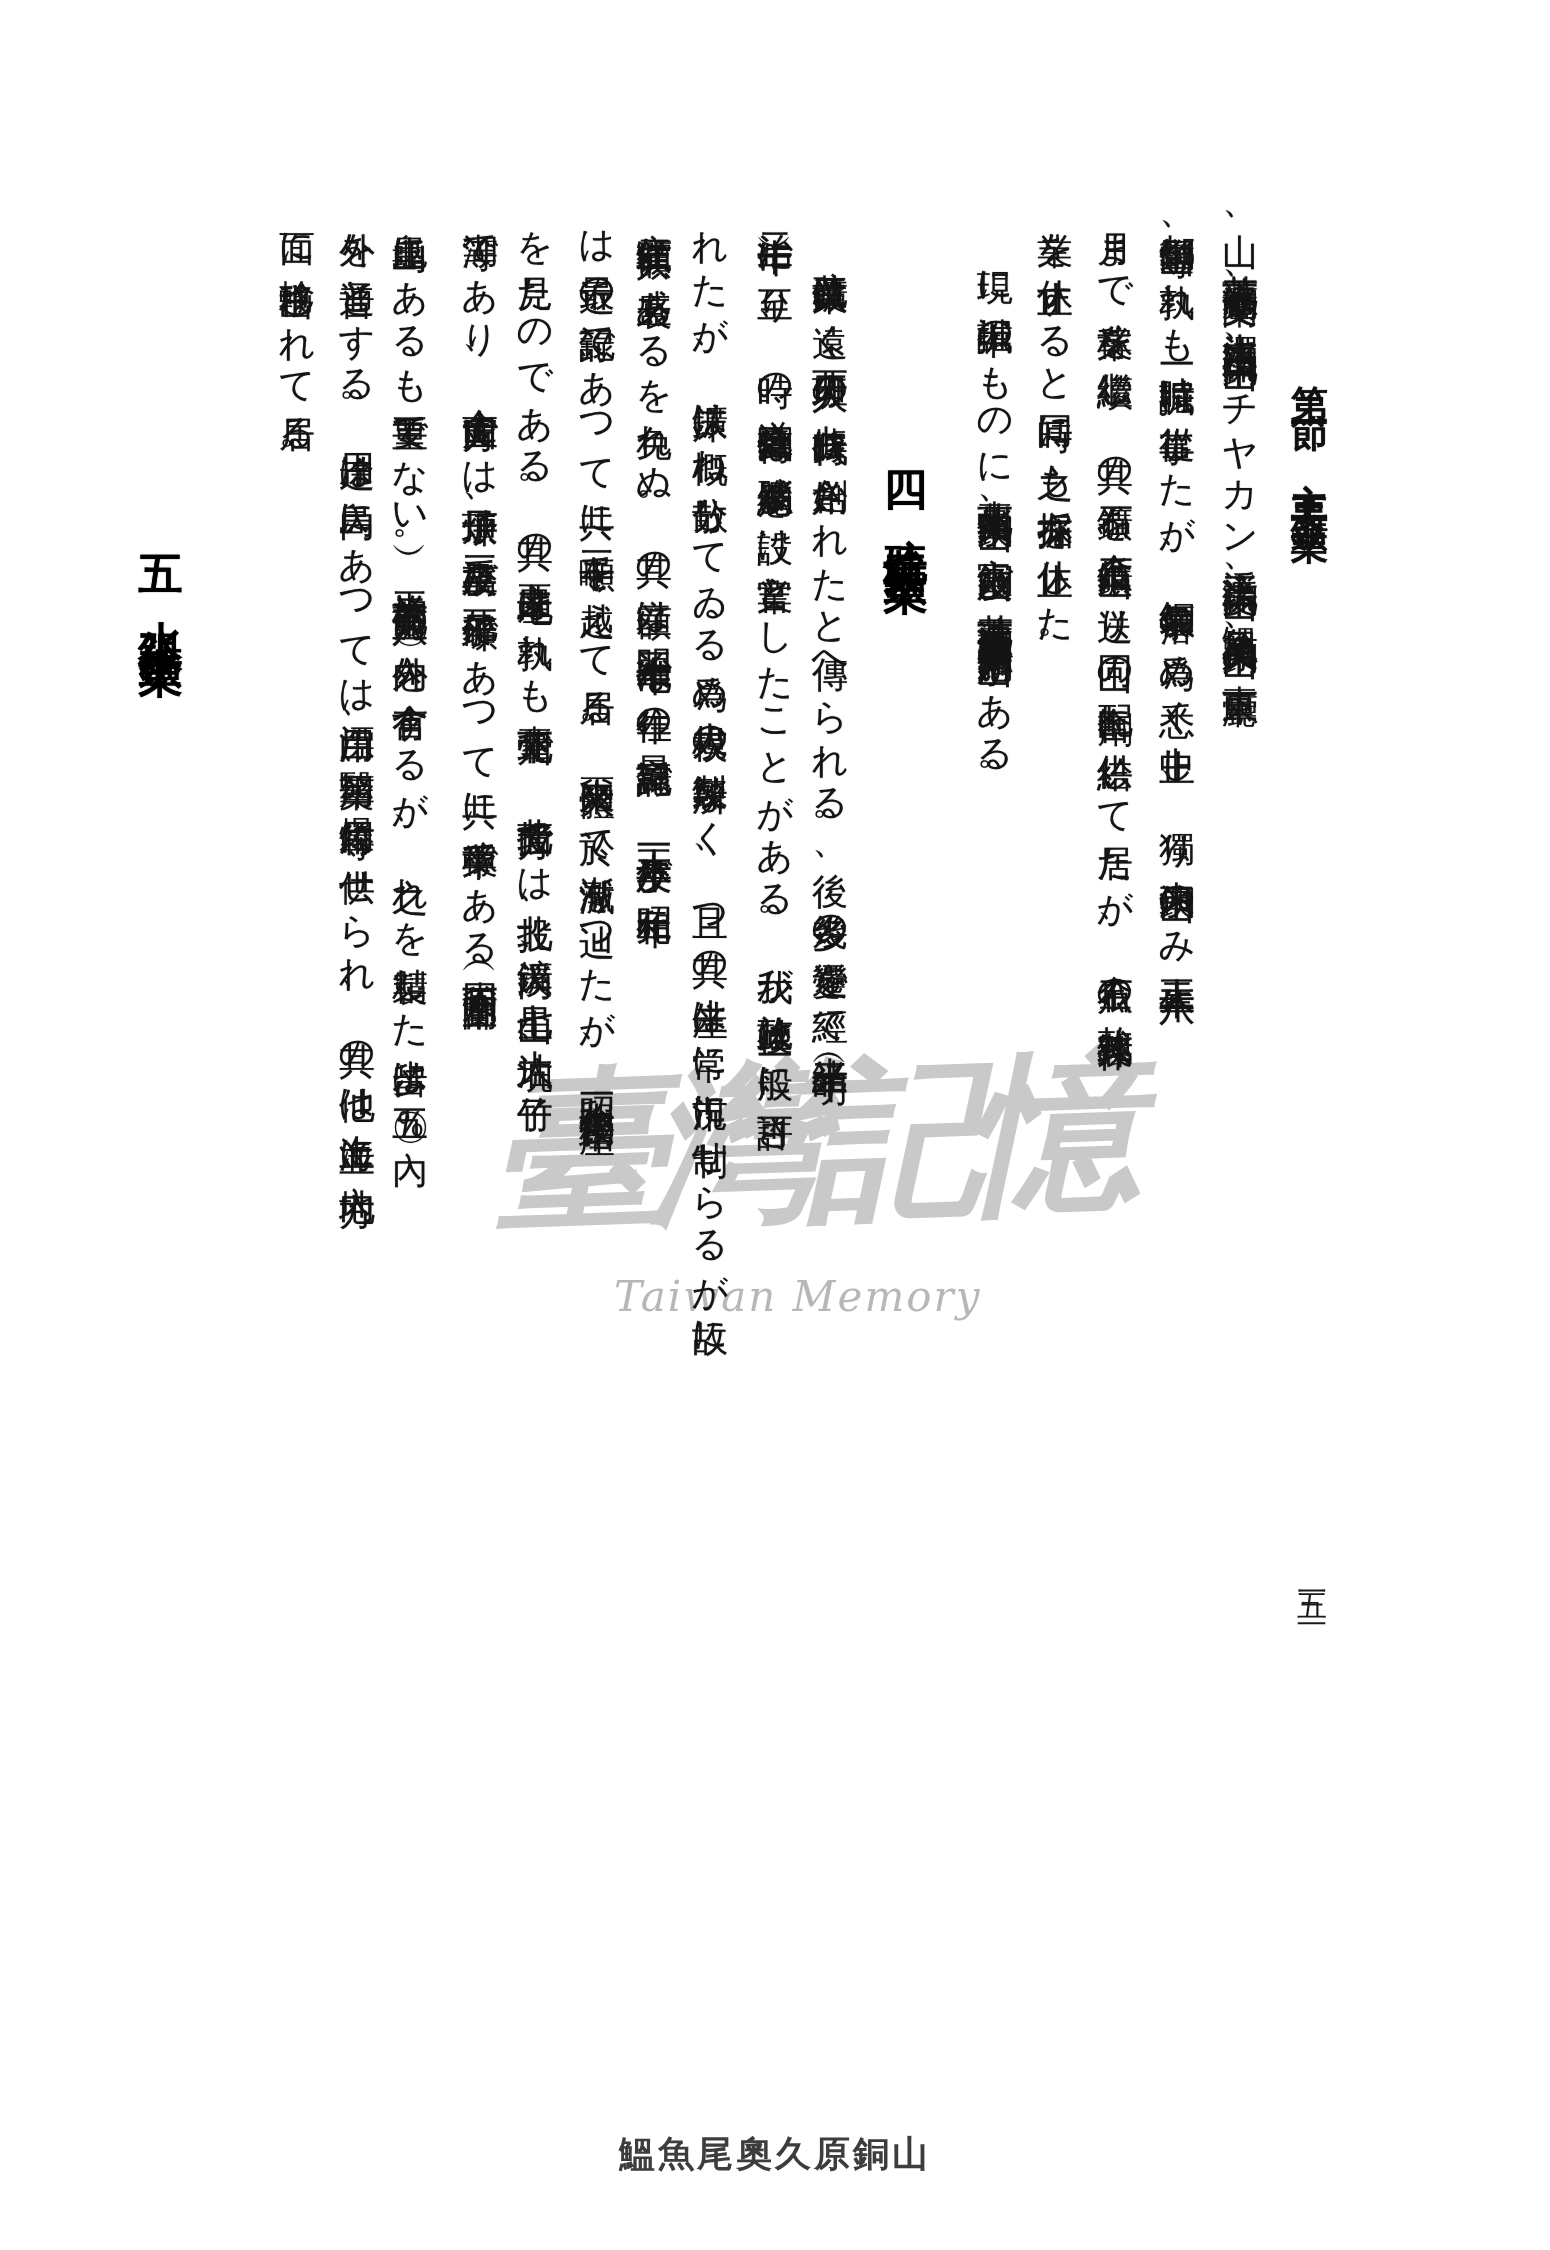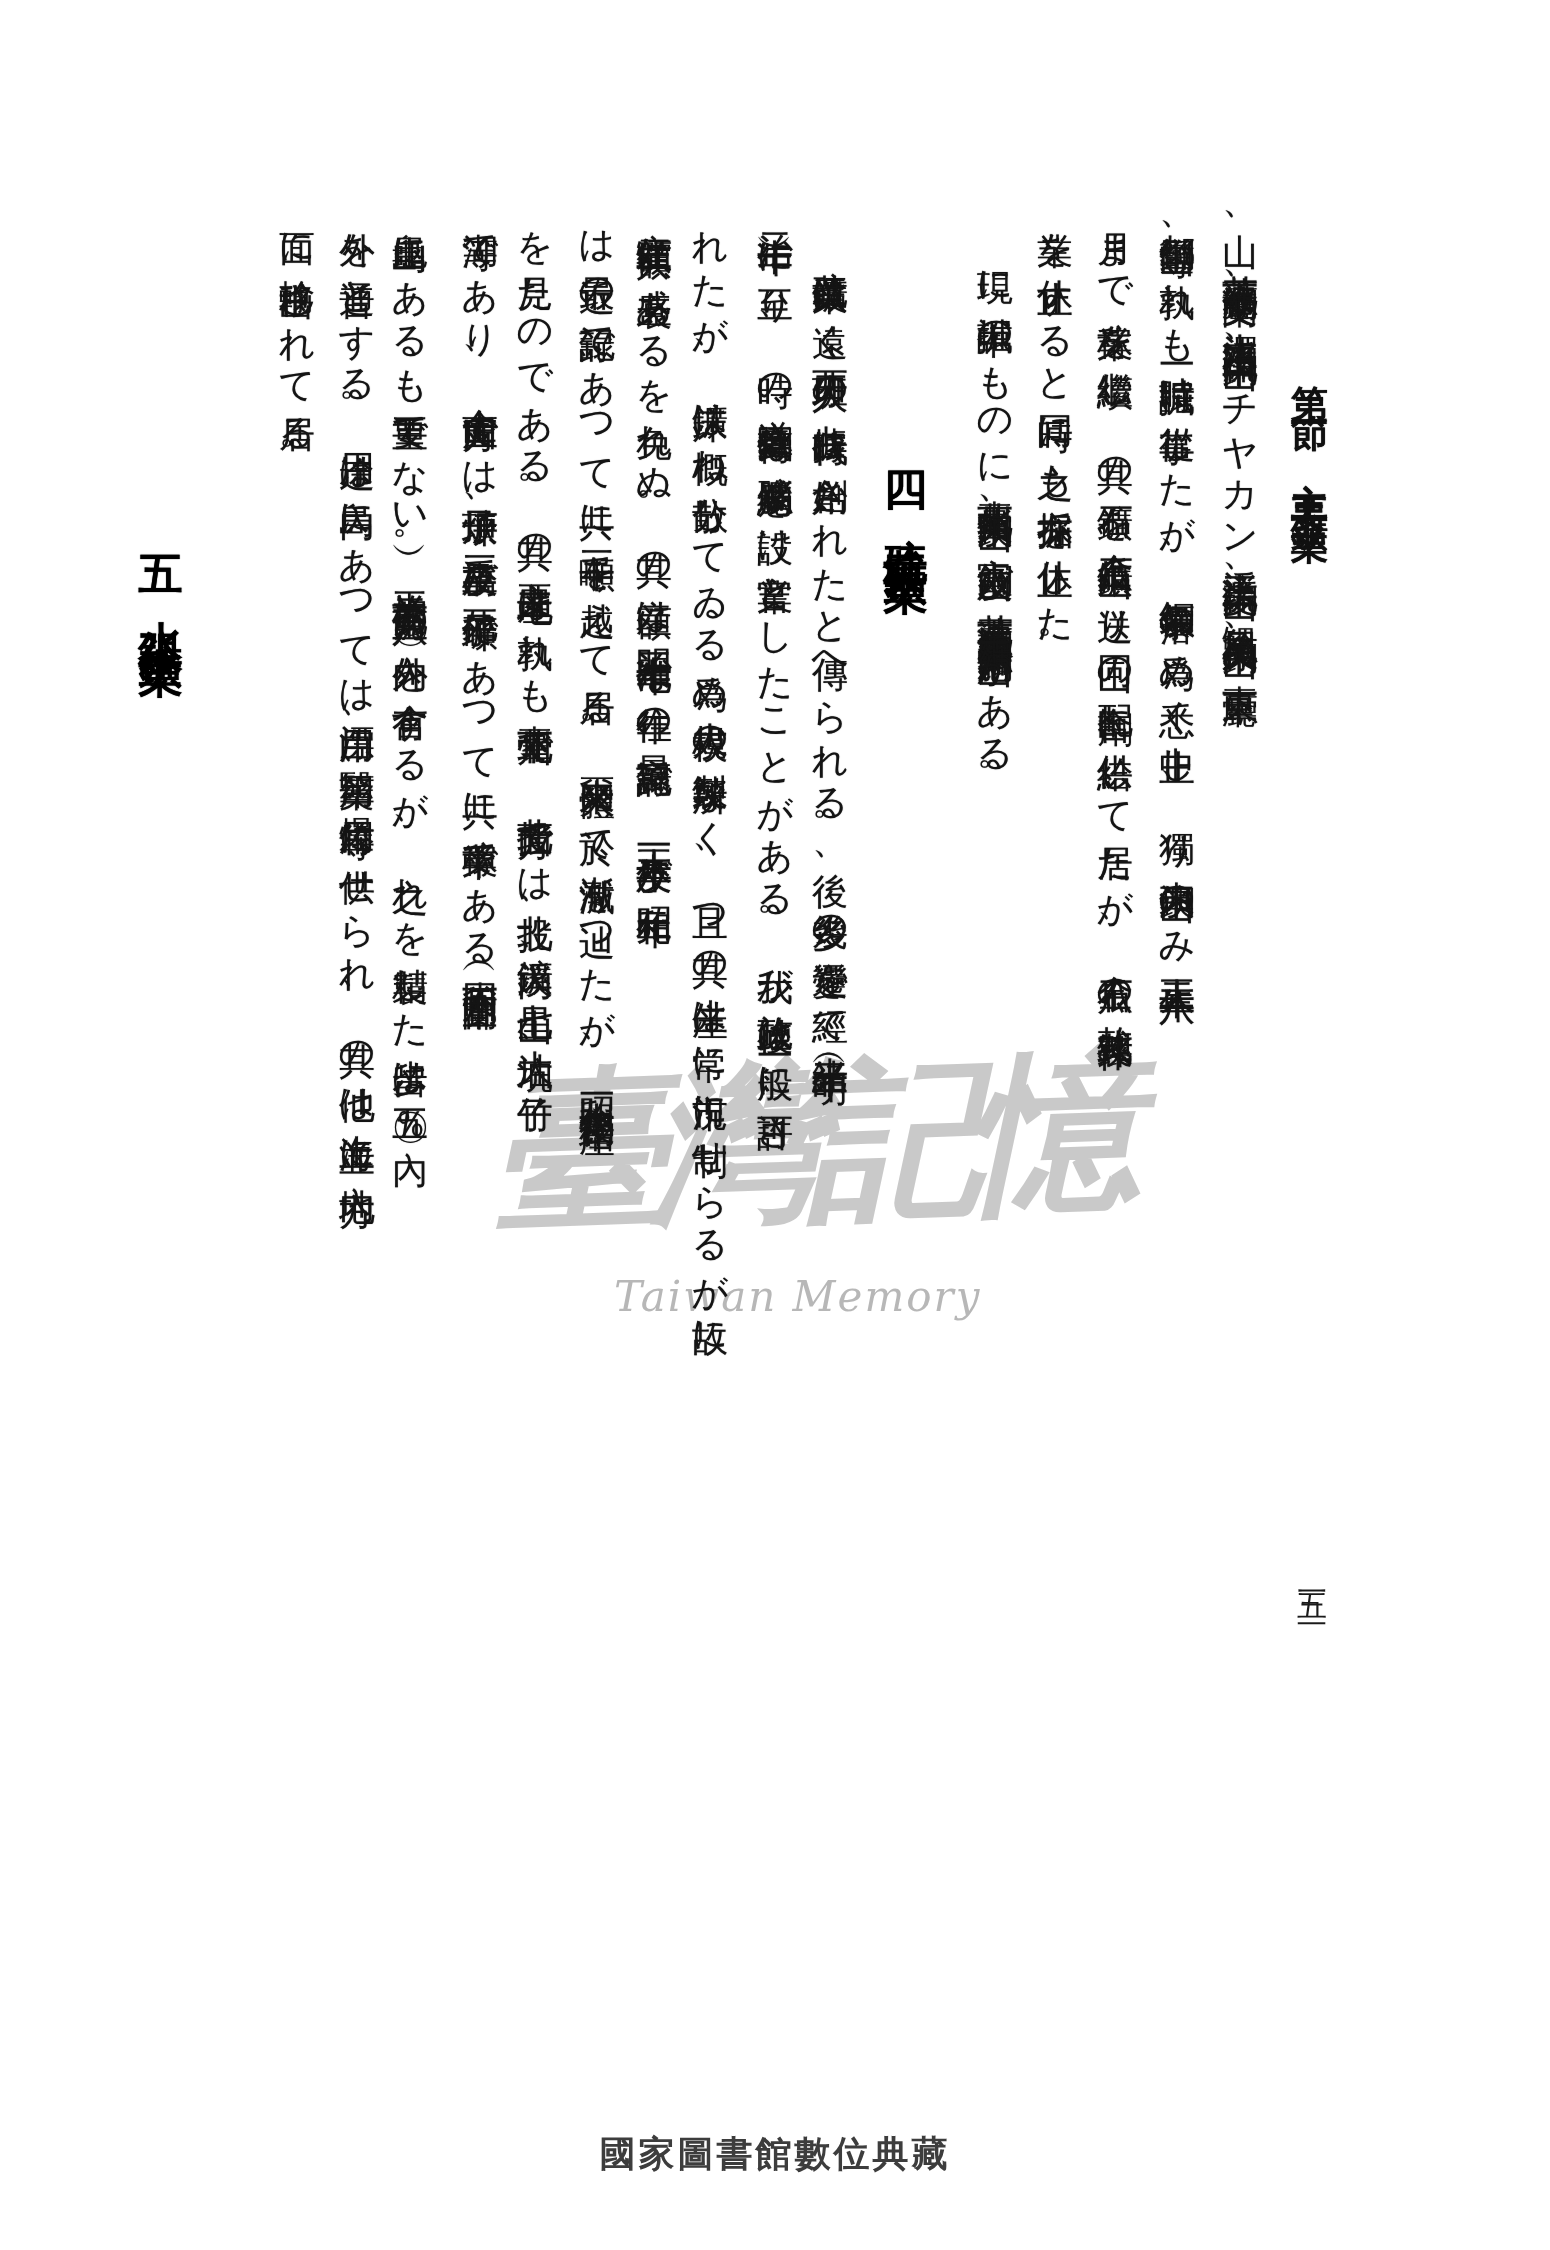--- a/index.html
+++ b/index.html
@@ -64,15 +64,15 @@
       <div class="vtext col" style="left: 385px; top: 205px;">龜山島にあるも重要でない）。平均硫黄二〇乃至八〇％內外を含有するが、之れを精製した歩留は五〇％內</div>
       <div class="vtext col" style="left: 332px; top: 205px;">外を普通とする。用途は島內にあつては漂白用、醫藥用、爆竹用等に供せられ、其の他は上海並に內地方</div>
       <div class="vtext col" style="left: 272px; top: 205px;">面に輸移出されて居る。</div>
       <div class="vtext col heading" style="left: 132px; top: 520px;">五　水銀鑛業</div>
     </div>
 
   <div class="watermark-cjk">臺灣記憶</div>
 
   <div class="watermark-latin">Taiwan Memory</div>
 
-  <div class="footer">國家圖書館數位典藏</div>
+  <div class="footer">鰮魚尾奧久原銅山</div>
 
 </div>
 
 </body></html>

